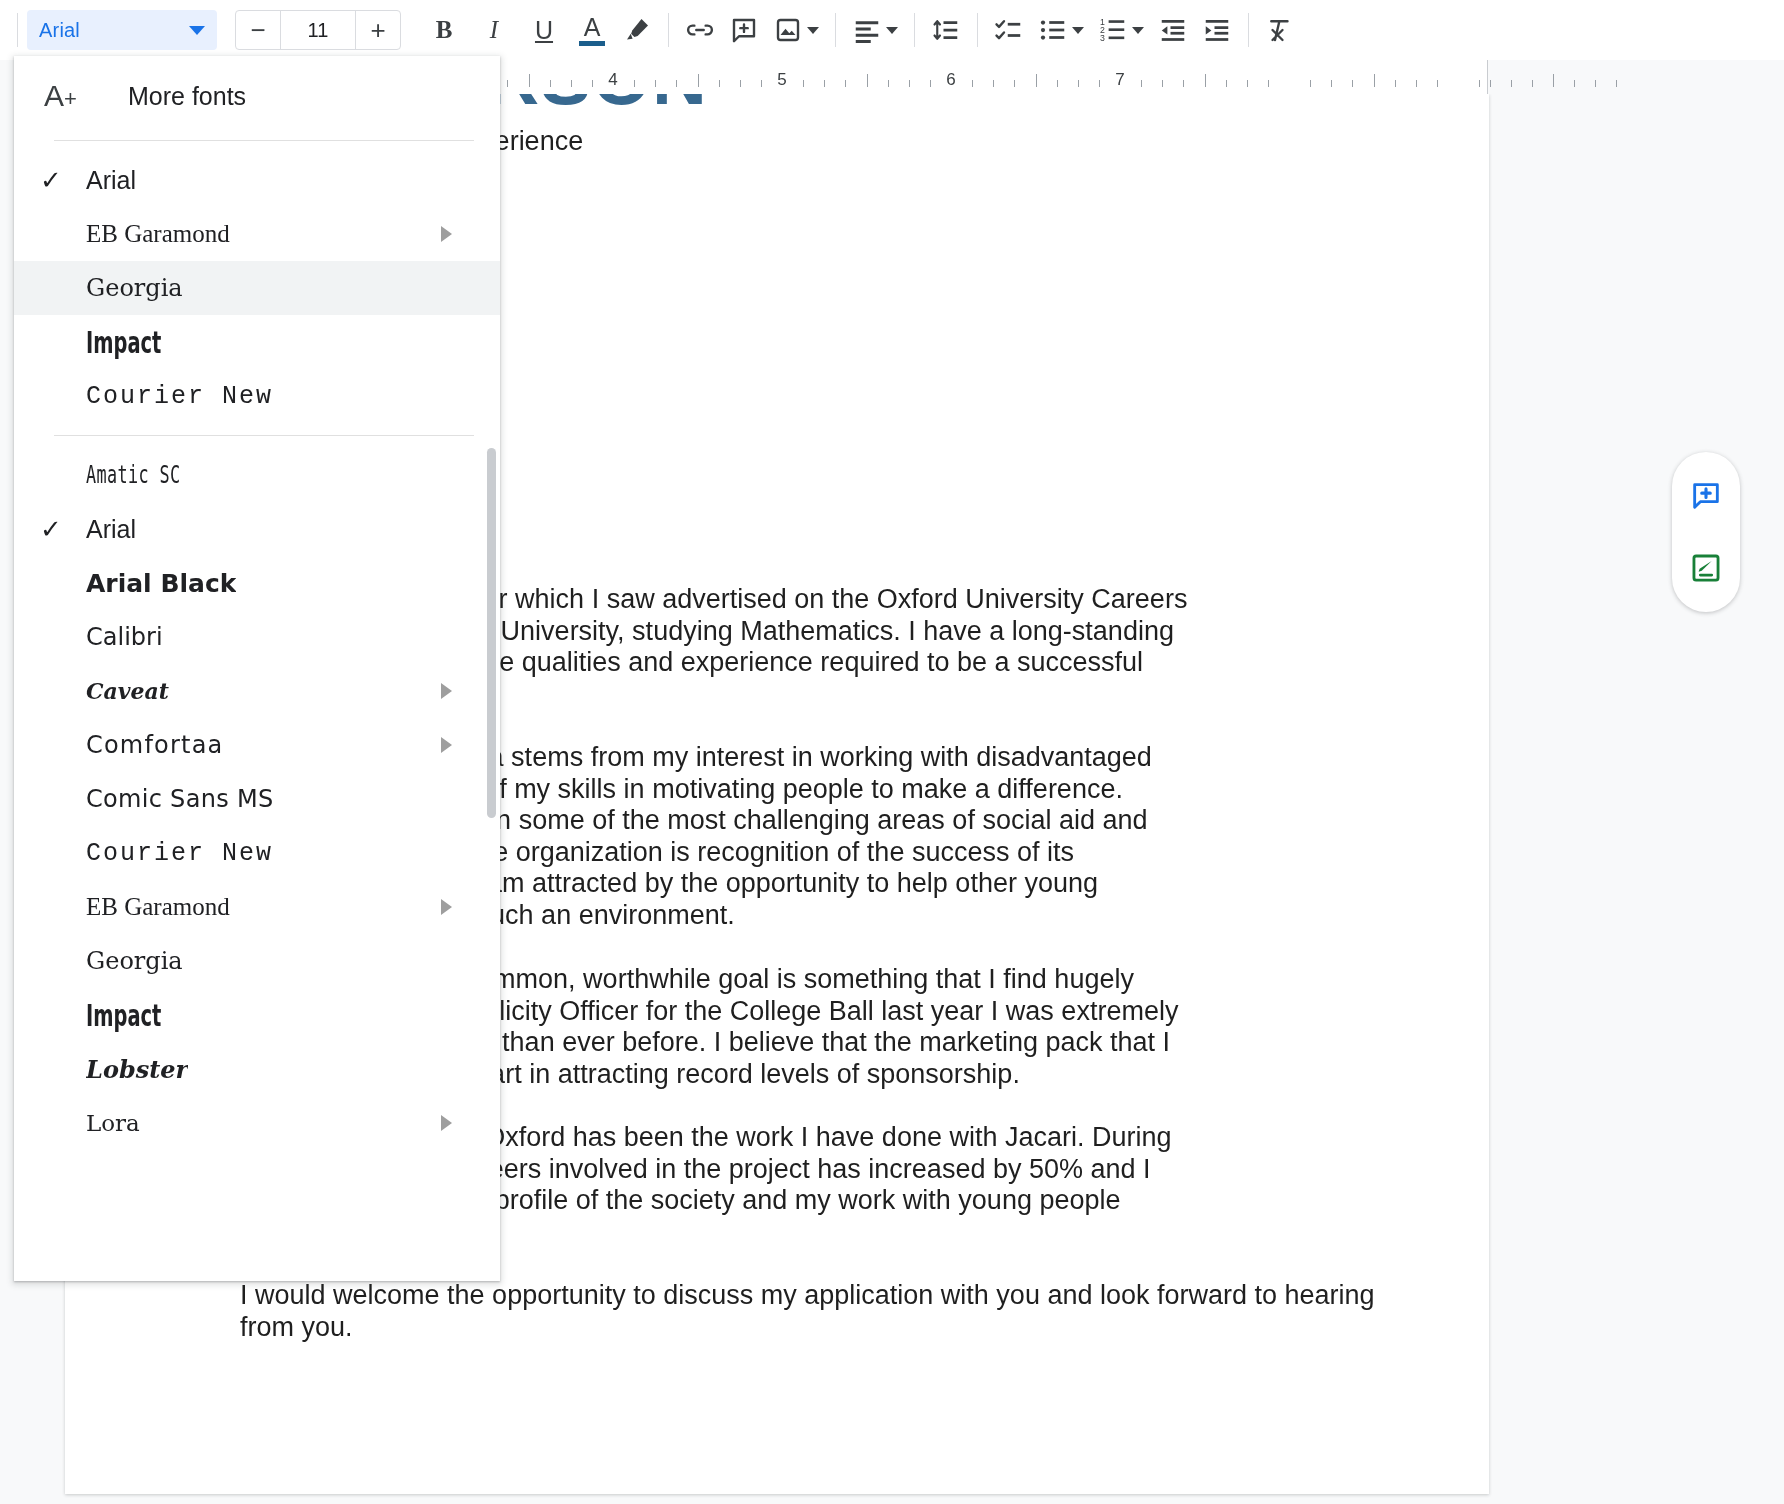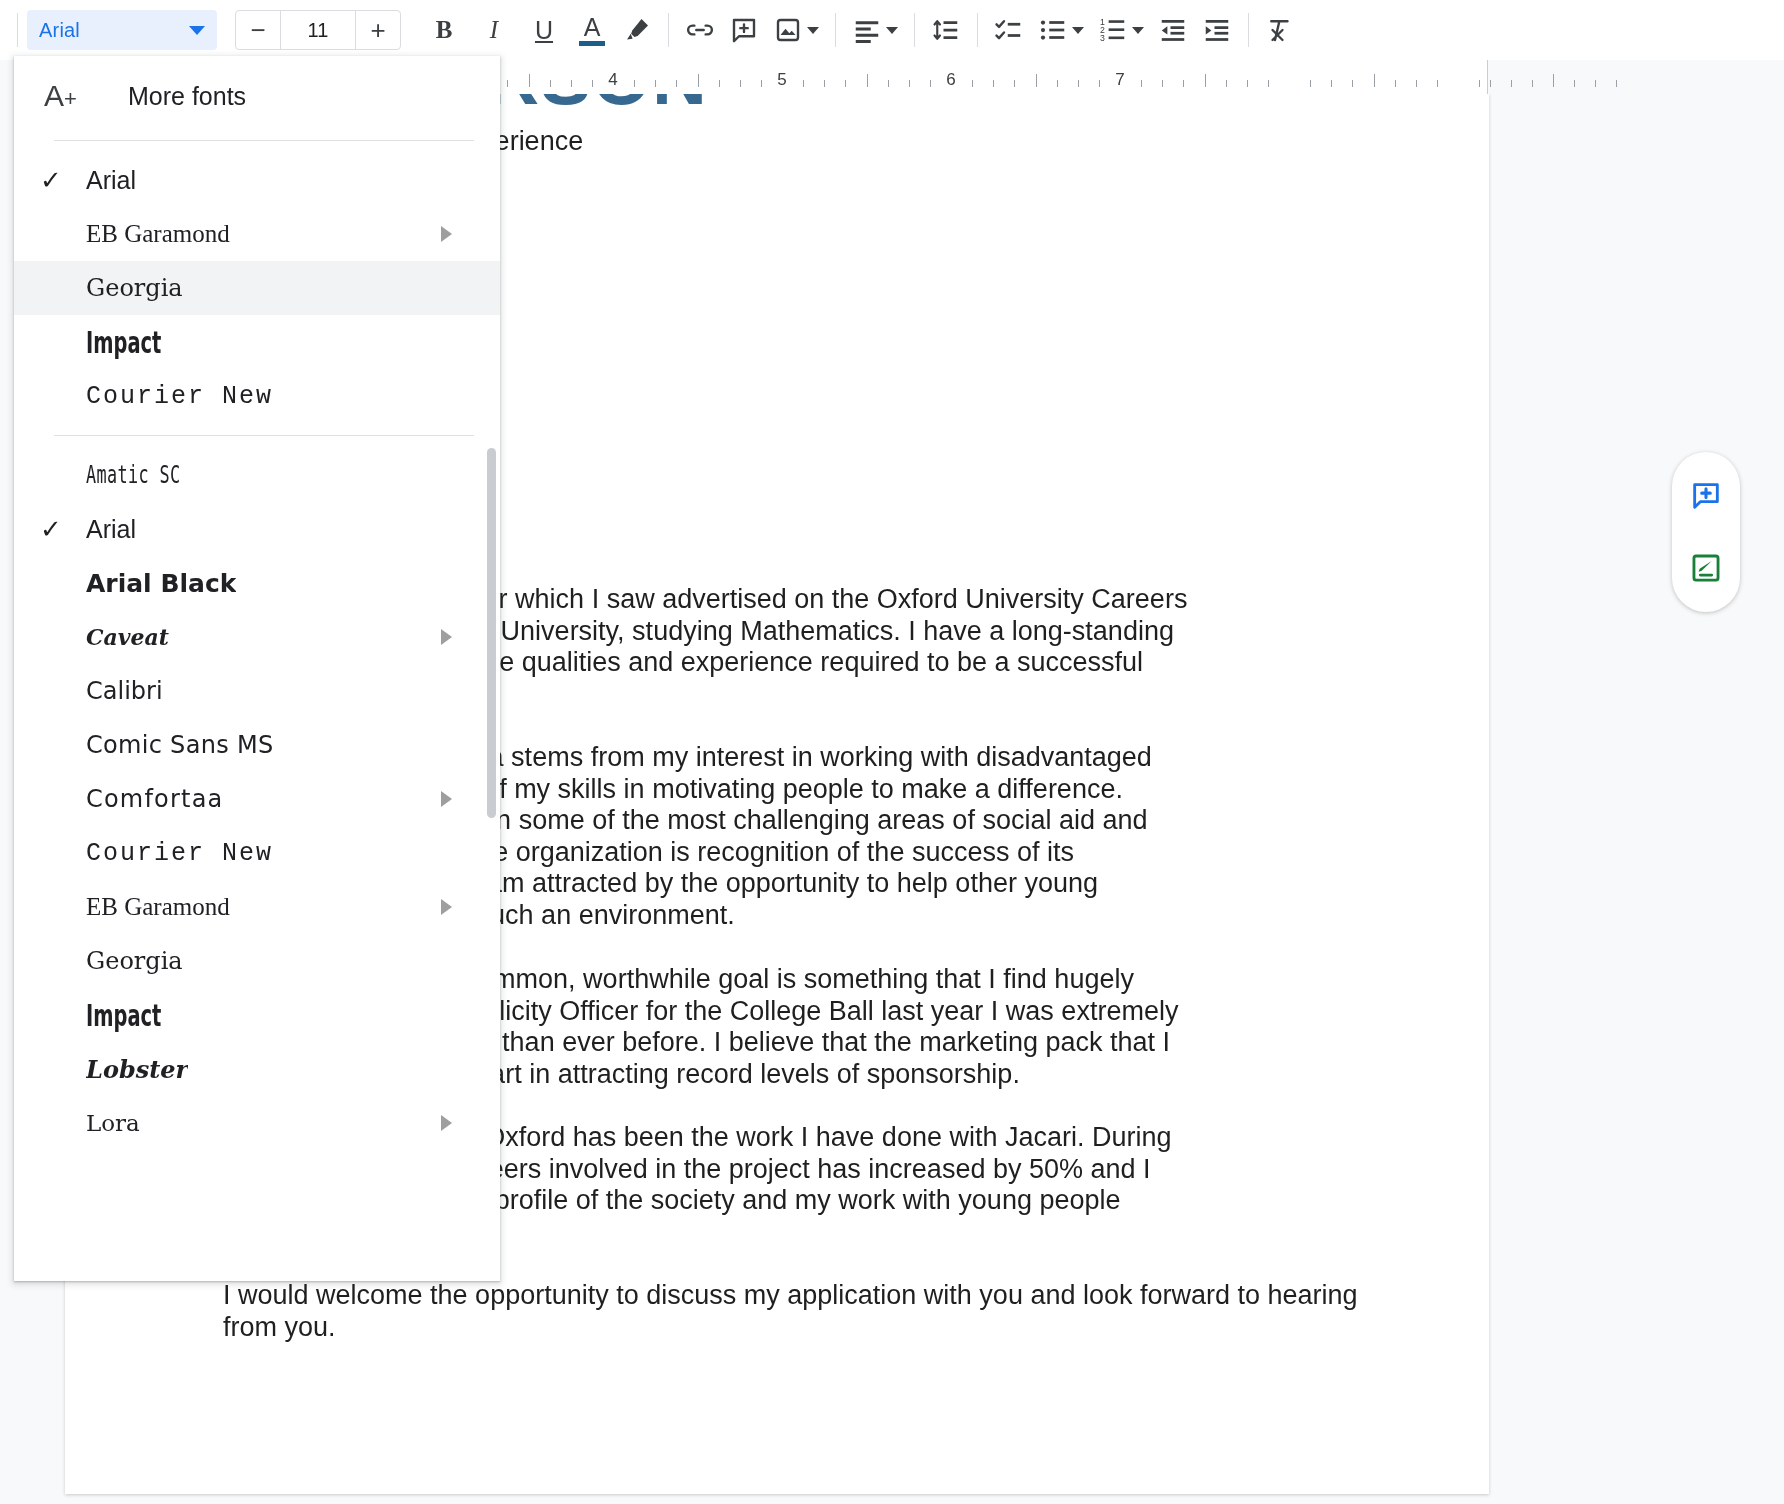--- a/index.html
+++ b/index.html
@@ -541,21 +541,21 @@
       <p>th me towards a common, worthwhile goal is something that I find hugely
  Marketing and Publicity Officer for the College Ball last year I was extremely
 oplicants for tickets than ever before. I believe that the marketing pack that I
 onsors played its part in attracting record levels of sponsorship.</p>
     </div>
     <div class="body-block" style="top: 1028px;">
       <p>spects of being at Oxford has been the work I have done with Jacari. During
 e number of volunteers involved in the project has increased by 50% and I
 enge of raising the profile of the society and my work with young people</p>
     </div>
-    <div class="body-block" style="top: 1186px; left: 158px;">
+    <div class="body-block" style="top: 1186px; left: 175px;">
       <p>I would welcome the opportunity to discuss my application with you and look forward to hearing from you.</p>
     </div>
   </div>
 </div>
 
 <div id="side-buttons">
   <div class="side-btn">
     <svg width="34" height="34" viewBox="0 0 24 24">
       <path d="M4 4h16v12H8l-4 4z" stroke="#1a73e8" stroke-width="2" fill="none" stroke-linejoin="round"></path>
       <path d="M12 7v6M9 10h6" stroke="#1a73e8" stroke-width="2.2" stroke-linecap="round"></path>
@@ -615,38 +615,38 @@
         <div class="menu-row">
           <span class="row-check">✓</span>
           <span class="row-label f-arial">Arial</span>
         </div>
         <div class="menu-row">
           <span class="row-check"></span>
           <span class="row-label f-black">Arial Black</span>
         </div>
         <div class="menu-row">
           <span class="row-check"></span>
+          <span class="row-label f-calibri">Calibri</span>
+        </div>
+        <div class="menu-row">
+          <span class="row-check"></span>
           <span class="row-label f-caveat">Caveat</span>
           <span class="row-arrow"></span>
         </div>
         <div class="menu-row">
           <span class="row-check"></span>
-          <span class="row-label f-calibri">Calibri</span>
-        </div>
-        <div class="menu-row">
-          <span class="row-check"></span>
-          <span class="row-label f-comic">Comic Sans MS</span>
-        </div>
-        <div class="menu-row">
-          <span class="row-check"></span>
           <span class="row-label f-comfortaa">Comfortaa</span>
           <span class="row-arrow"></span>
         </div>
         <div class="menu-row">
           <span class="row-check"></span>
+          <span class="row-label f-comic">Comic Sans MS</span>
+        </div>
+        <div class="menu-row">
+          <span class="row-check"></span>
           <span class="row-label f-mono">Courier New</span>
         </div>
         <div class="menu-row">
           <span class="row-check"></span>
           <span class="row-label f-garamond">EB Garamond</span>
           <span class="row-arrow"></span>
         </div>
         <div class="menu-row">
           <span class="row-check"></span>
           <span class="row-label f-georgia">Georgia</span>

